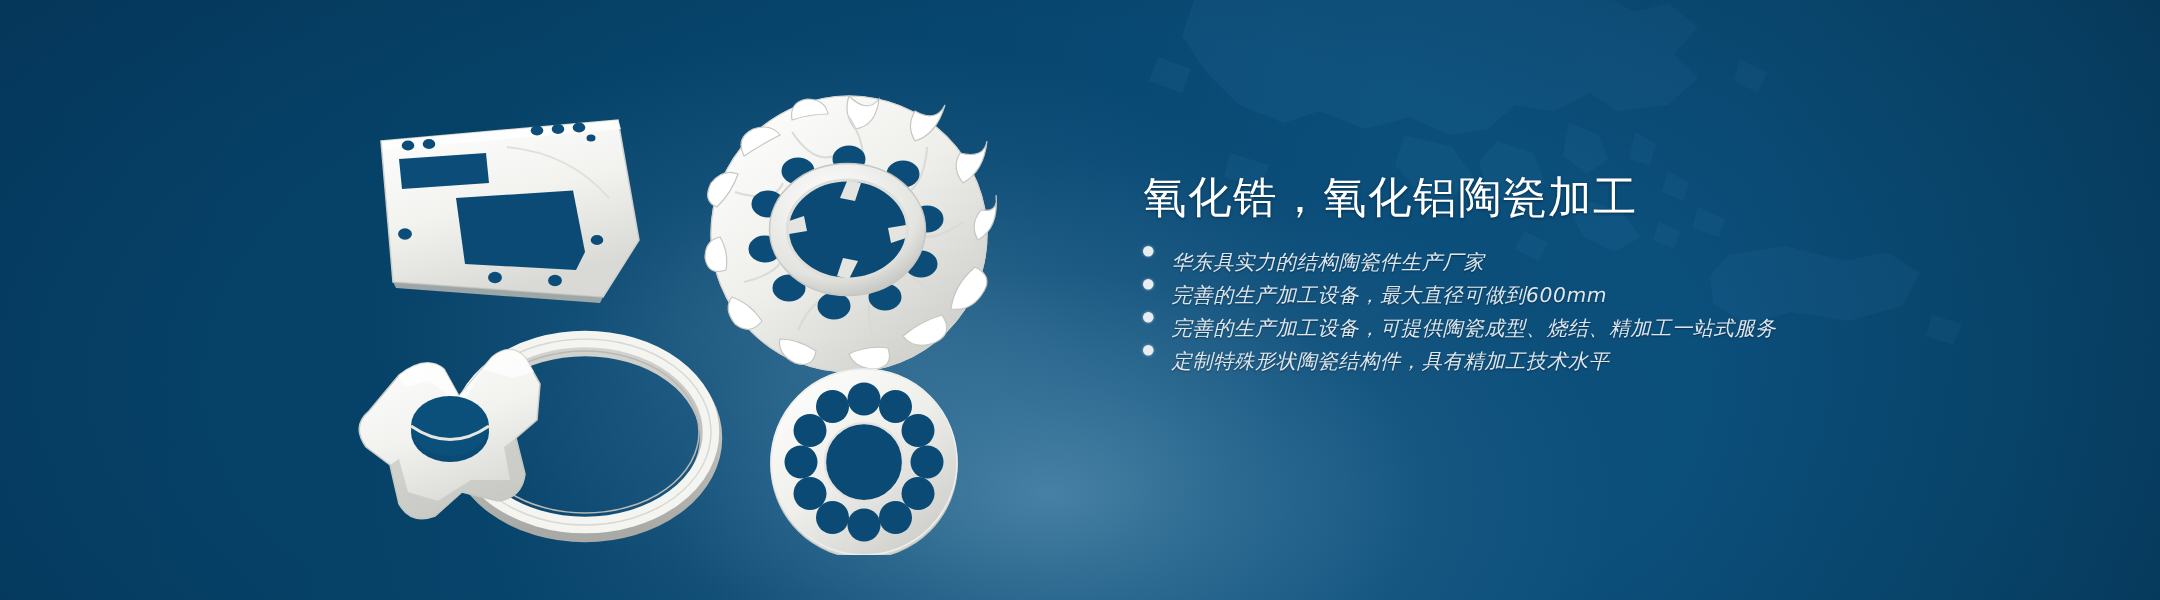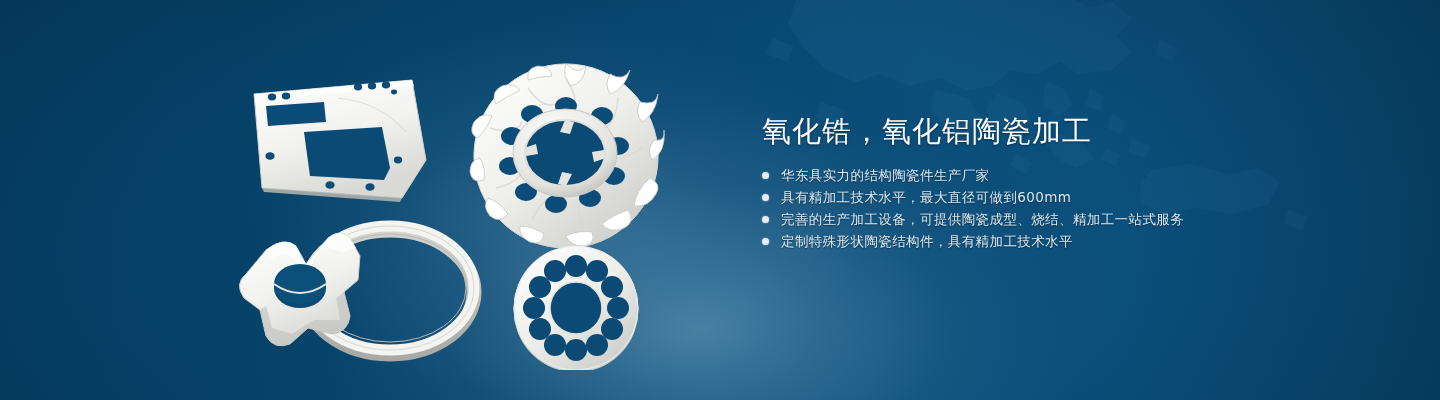--- a/index.html
+++ b/index.html
@@ -99,23 +99,24 @@
     text-shadow: 0 1px 2px rgba(0,20,40,0.55);
     white-space: nowrap;
   }
   .feature-list {
     list-style: none;
     margin: 0;
     padding: 0;
   }
   .feature-item {
     display: flex;
-    align-items: center;
+    align-items: flex-start;
     height: 22px;
     margin-bottom: 0px;
+    font-style: italic;
   }
   .bullet-dot {
     width: 7px;
     height: 7px;
     border-radius: 50%;
     background: #e8edf1;
     flex: 0 0 auto;
     margin-right: 12px;
     box-shadow: 0 0 2px rgba(255,255,255,0.5);
   }
@@ -320,21 +321,21 @@
 
     <ul class="feature-list">
 
       <li class="feature-item">
         <span class="bullet-dot"></span>
         <span class="feature-text">华东具实力的结构陶瓷件生产厂家</span>
       </li>
 
       <li class="feature-item">
         <span class="bullet-dot"></span>
-        <span class="feature-text">具有精加工技术水平，最大直径可做到600mm</span>
+        <span class="feature-text">完善的生产加工设备，最大直径可做到600mm</span>
       </li>
 
       <li class="feature-item">
         <span class="bullet-dot"></span>
         <span class="feature-text">完善的生产加工设备，可提供陶瓷成型、烧结、精加工一站式服务</span>
       </li>
 
       <li class="feature-item">
         <span class="bullet-dot"></span>
         <span class="feature-text">定制特殊形状陶瓷结构件，具有精加工技术水平</span>

